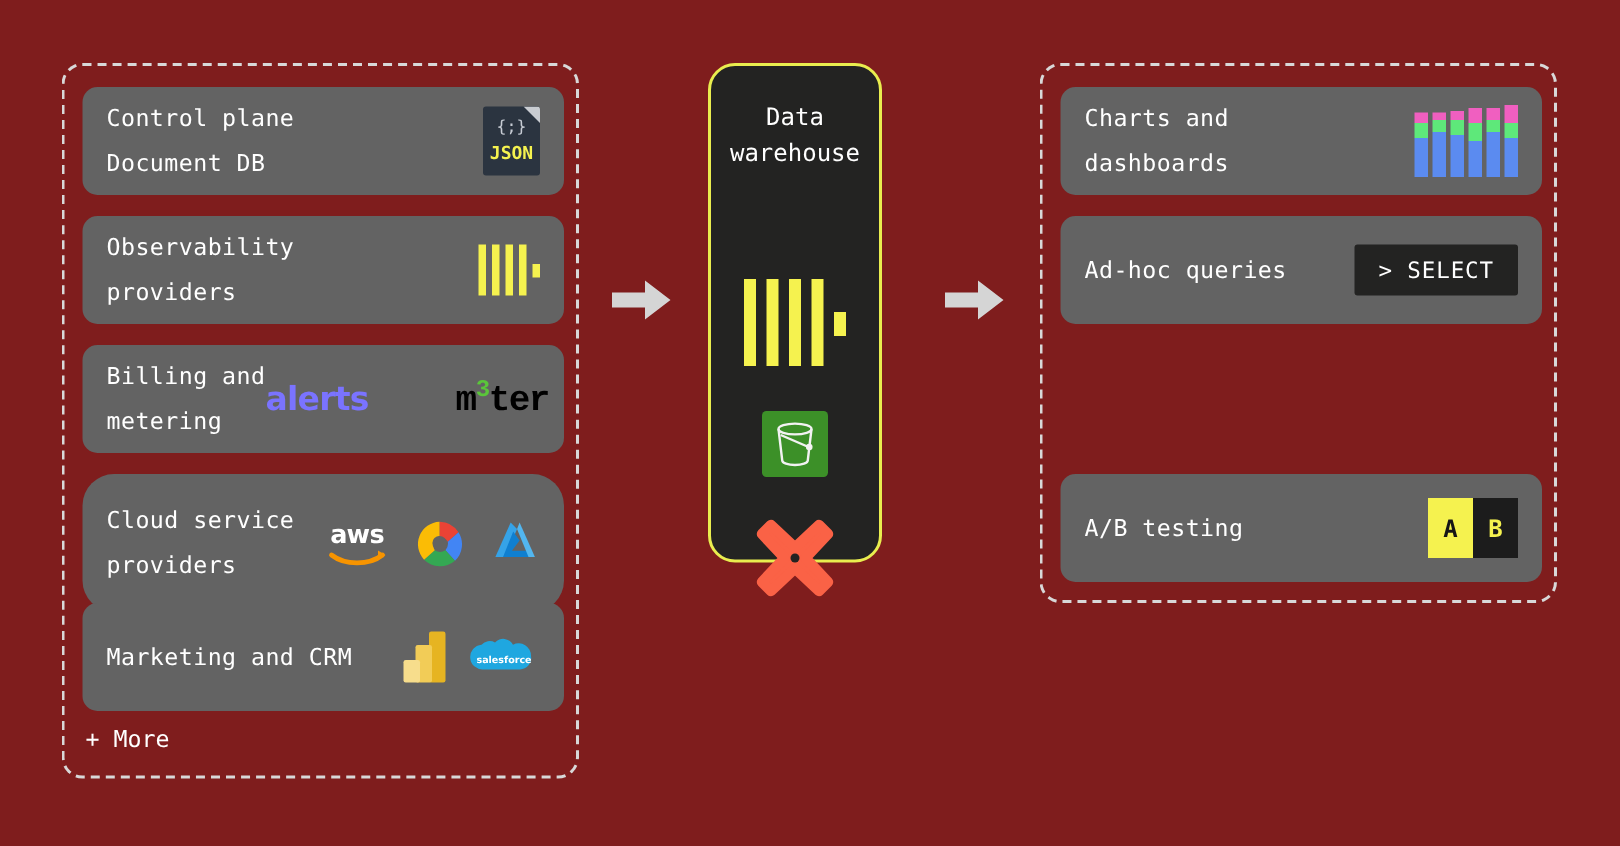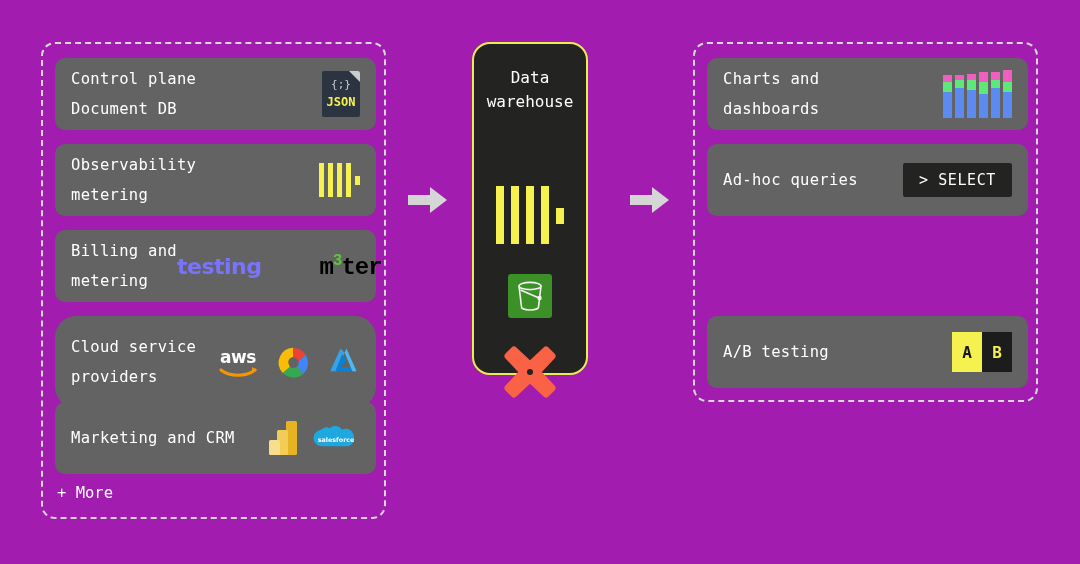--- a/index.html
+++ b/index.html
@@ -11,21 +11,21 @@
     width: 1080px;
     height: 564px;
     overflow: hidden;
     font-family: "DejaVu Sans Mono", "Liberation Mono", monospace;
     color: #ffffff;
     position: relative;
   }
   .canvas {
     position: absolute;
     inset: 0;
-    background: #a21caf;
+    background: #7f1d1d;
   }
 
   
   .group {
     position: absolute;
     border: 2px dashed #d8d8d8;
     border-radius: 14px;
     box-sizing: border-box;
   }
   .group-sources { left: 41px;  top: 42px;  width: 345px; height: 477px; }
@@ -231,37 +231,37 @@
         <div class="json-file">
           <div class="fold"></div>
           <div class="brace">{;}</div>
           <div class="word">JSON</div>
         </div>
       </div>
     </div>
 
     <div class="card c-observ">
       <div class="card-label">Observability
-metering</div>
+providers</div>
       <div class="card-icons">
         <div class="ch-bars">
           <div class="bar" style="width:5px;height:34px"></div>
           <div class="bar" style="width:5px;height:34px"></div>
           <div class="bar" style="width:5px;height:34px"></div>
           <div class="bar" style="width:5px;height:34px"></div>
           <div class="bar" style="width:5px;height:9px;margin-top:13px"></div>
         </div>
       </div>
     </div>
 
     <div class="card c-billing">
       <div class="card-label">Billing and
 metering</div>
       <div class="card-icons" style="gap:22px">
-        <div class="logo-stripe">testing</div>
+        <div class="logo-stripe">alerts</div>
         <div class="logo-m3ter"><span>m</span><span class="three">3</span><span>ter</span></div>
       </div>
     </div>
 
     <div class="card c-cloud">
       <div class="card-label">Cloud service
 providers</div>
       <div class="card-icons" style="gap:14px">
 
         <div class="logo-aws-wrap">

